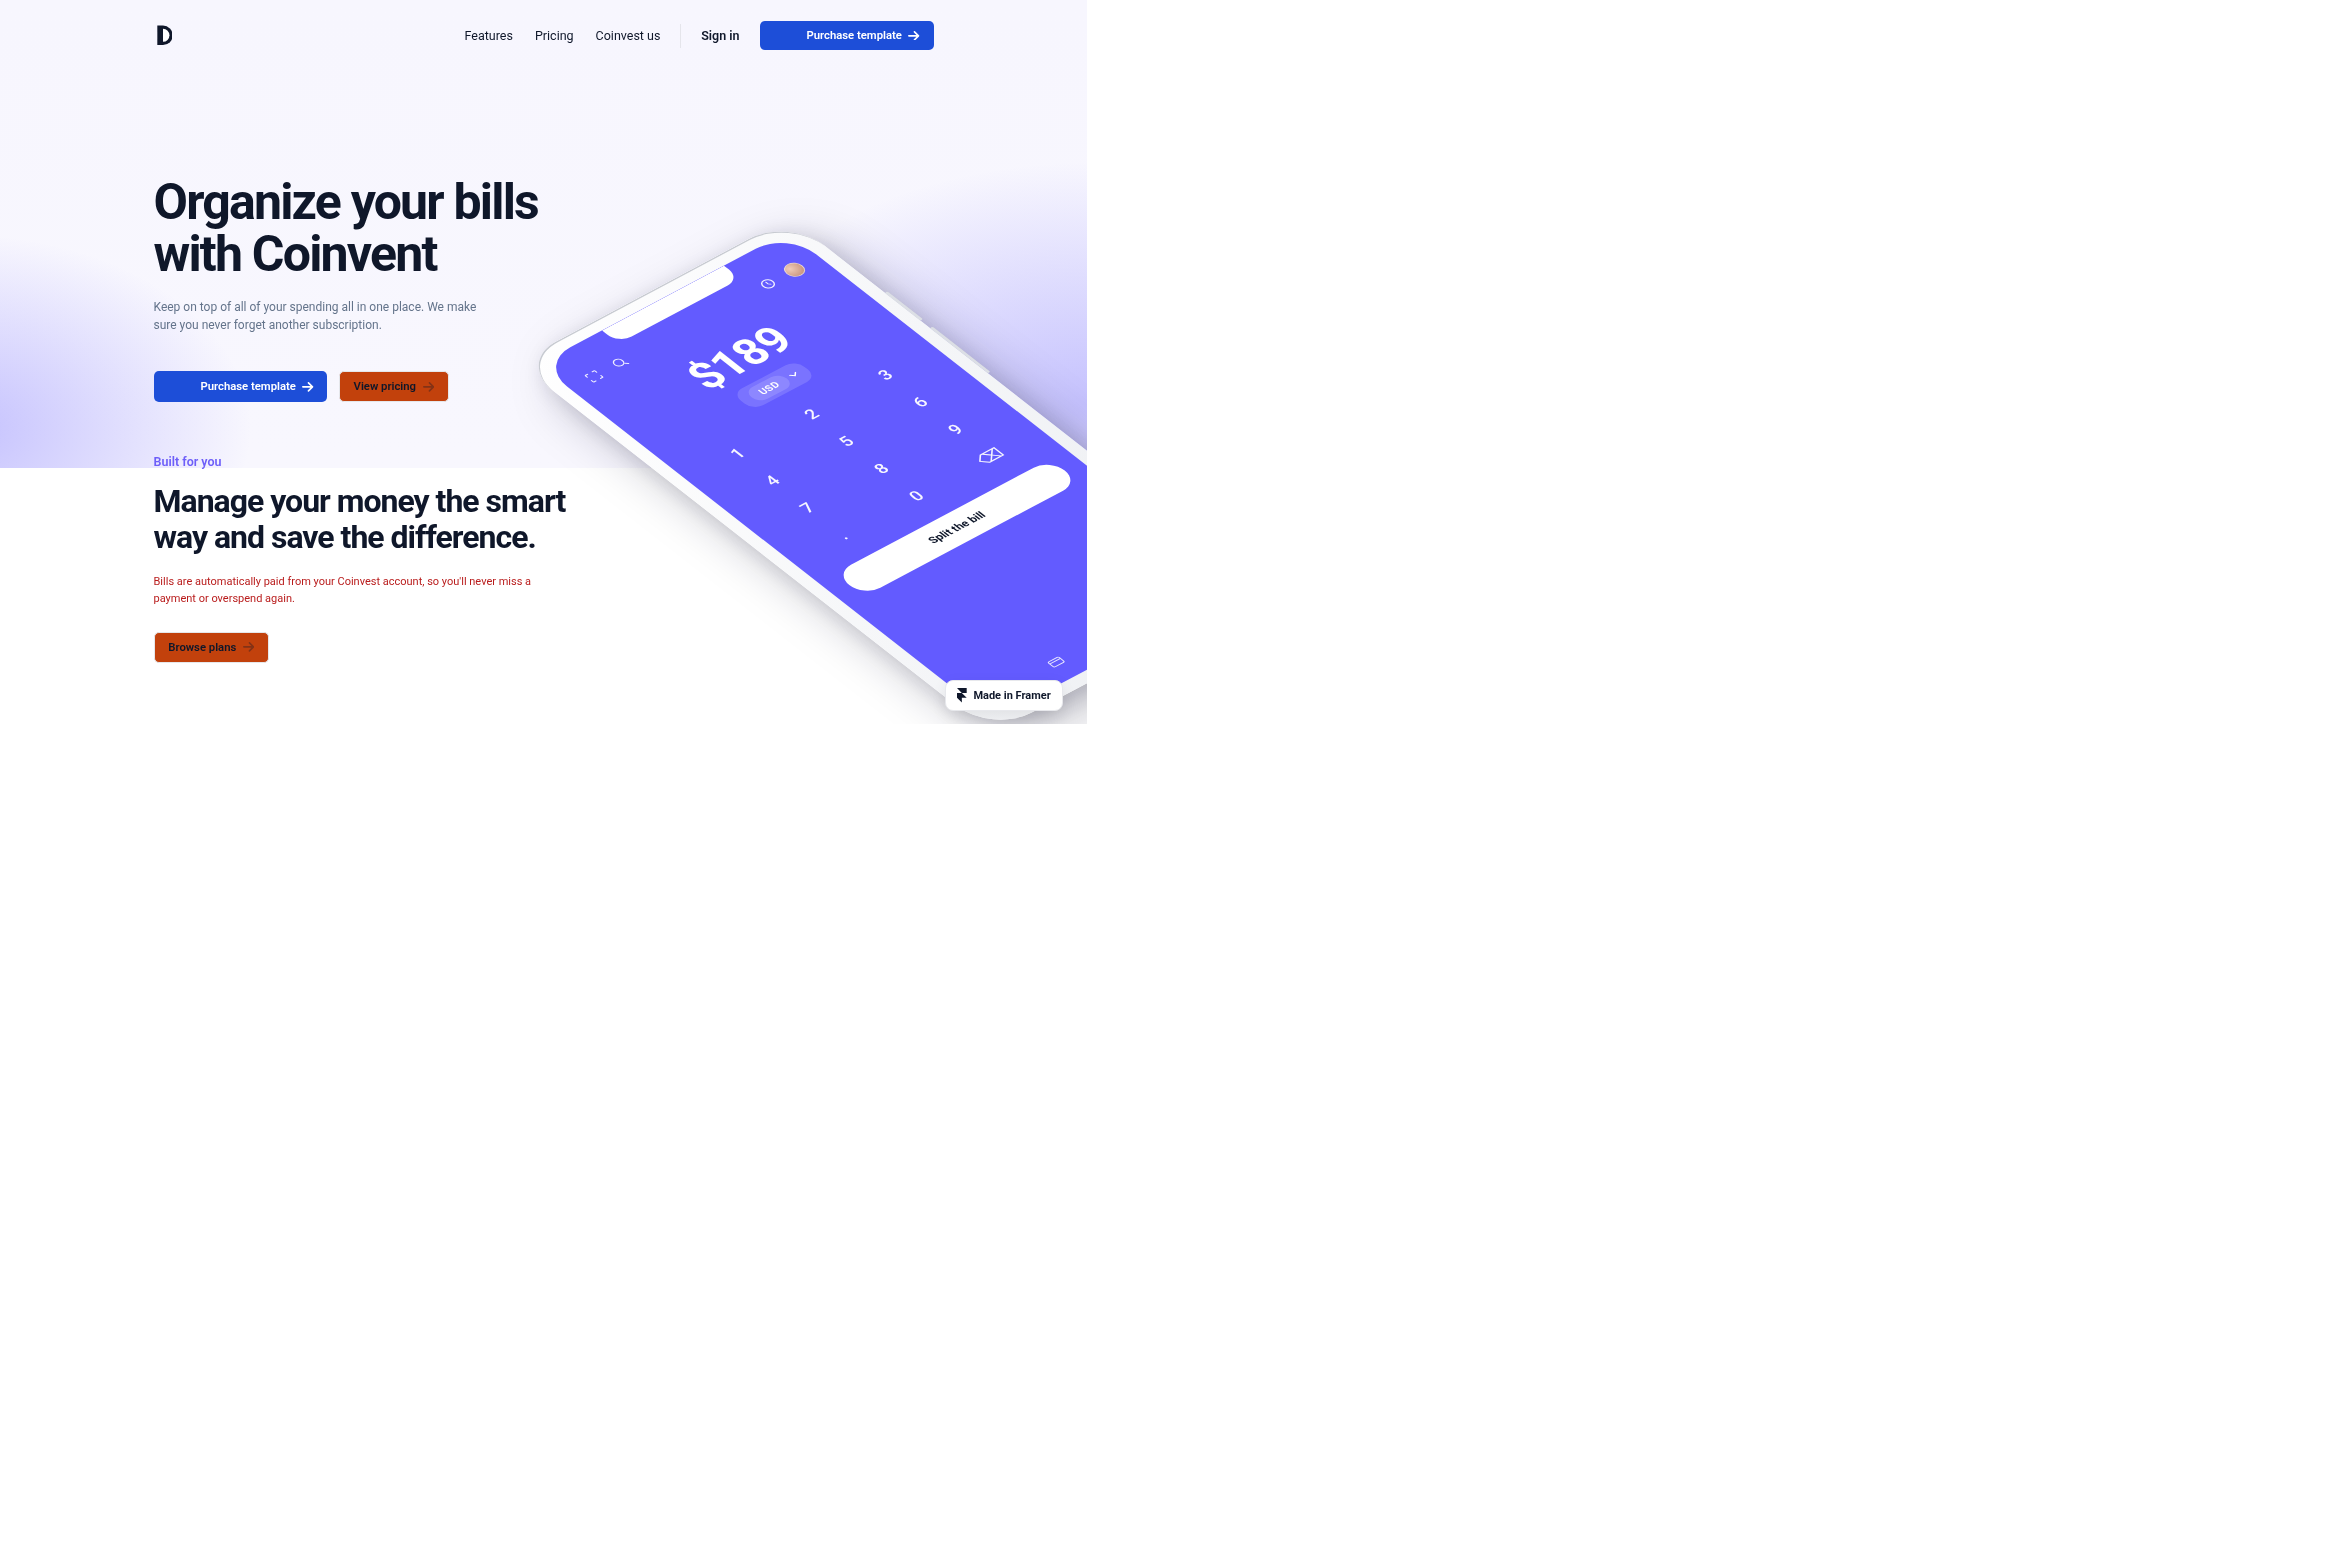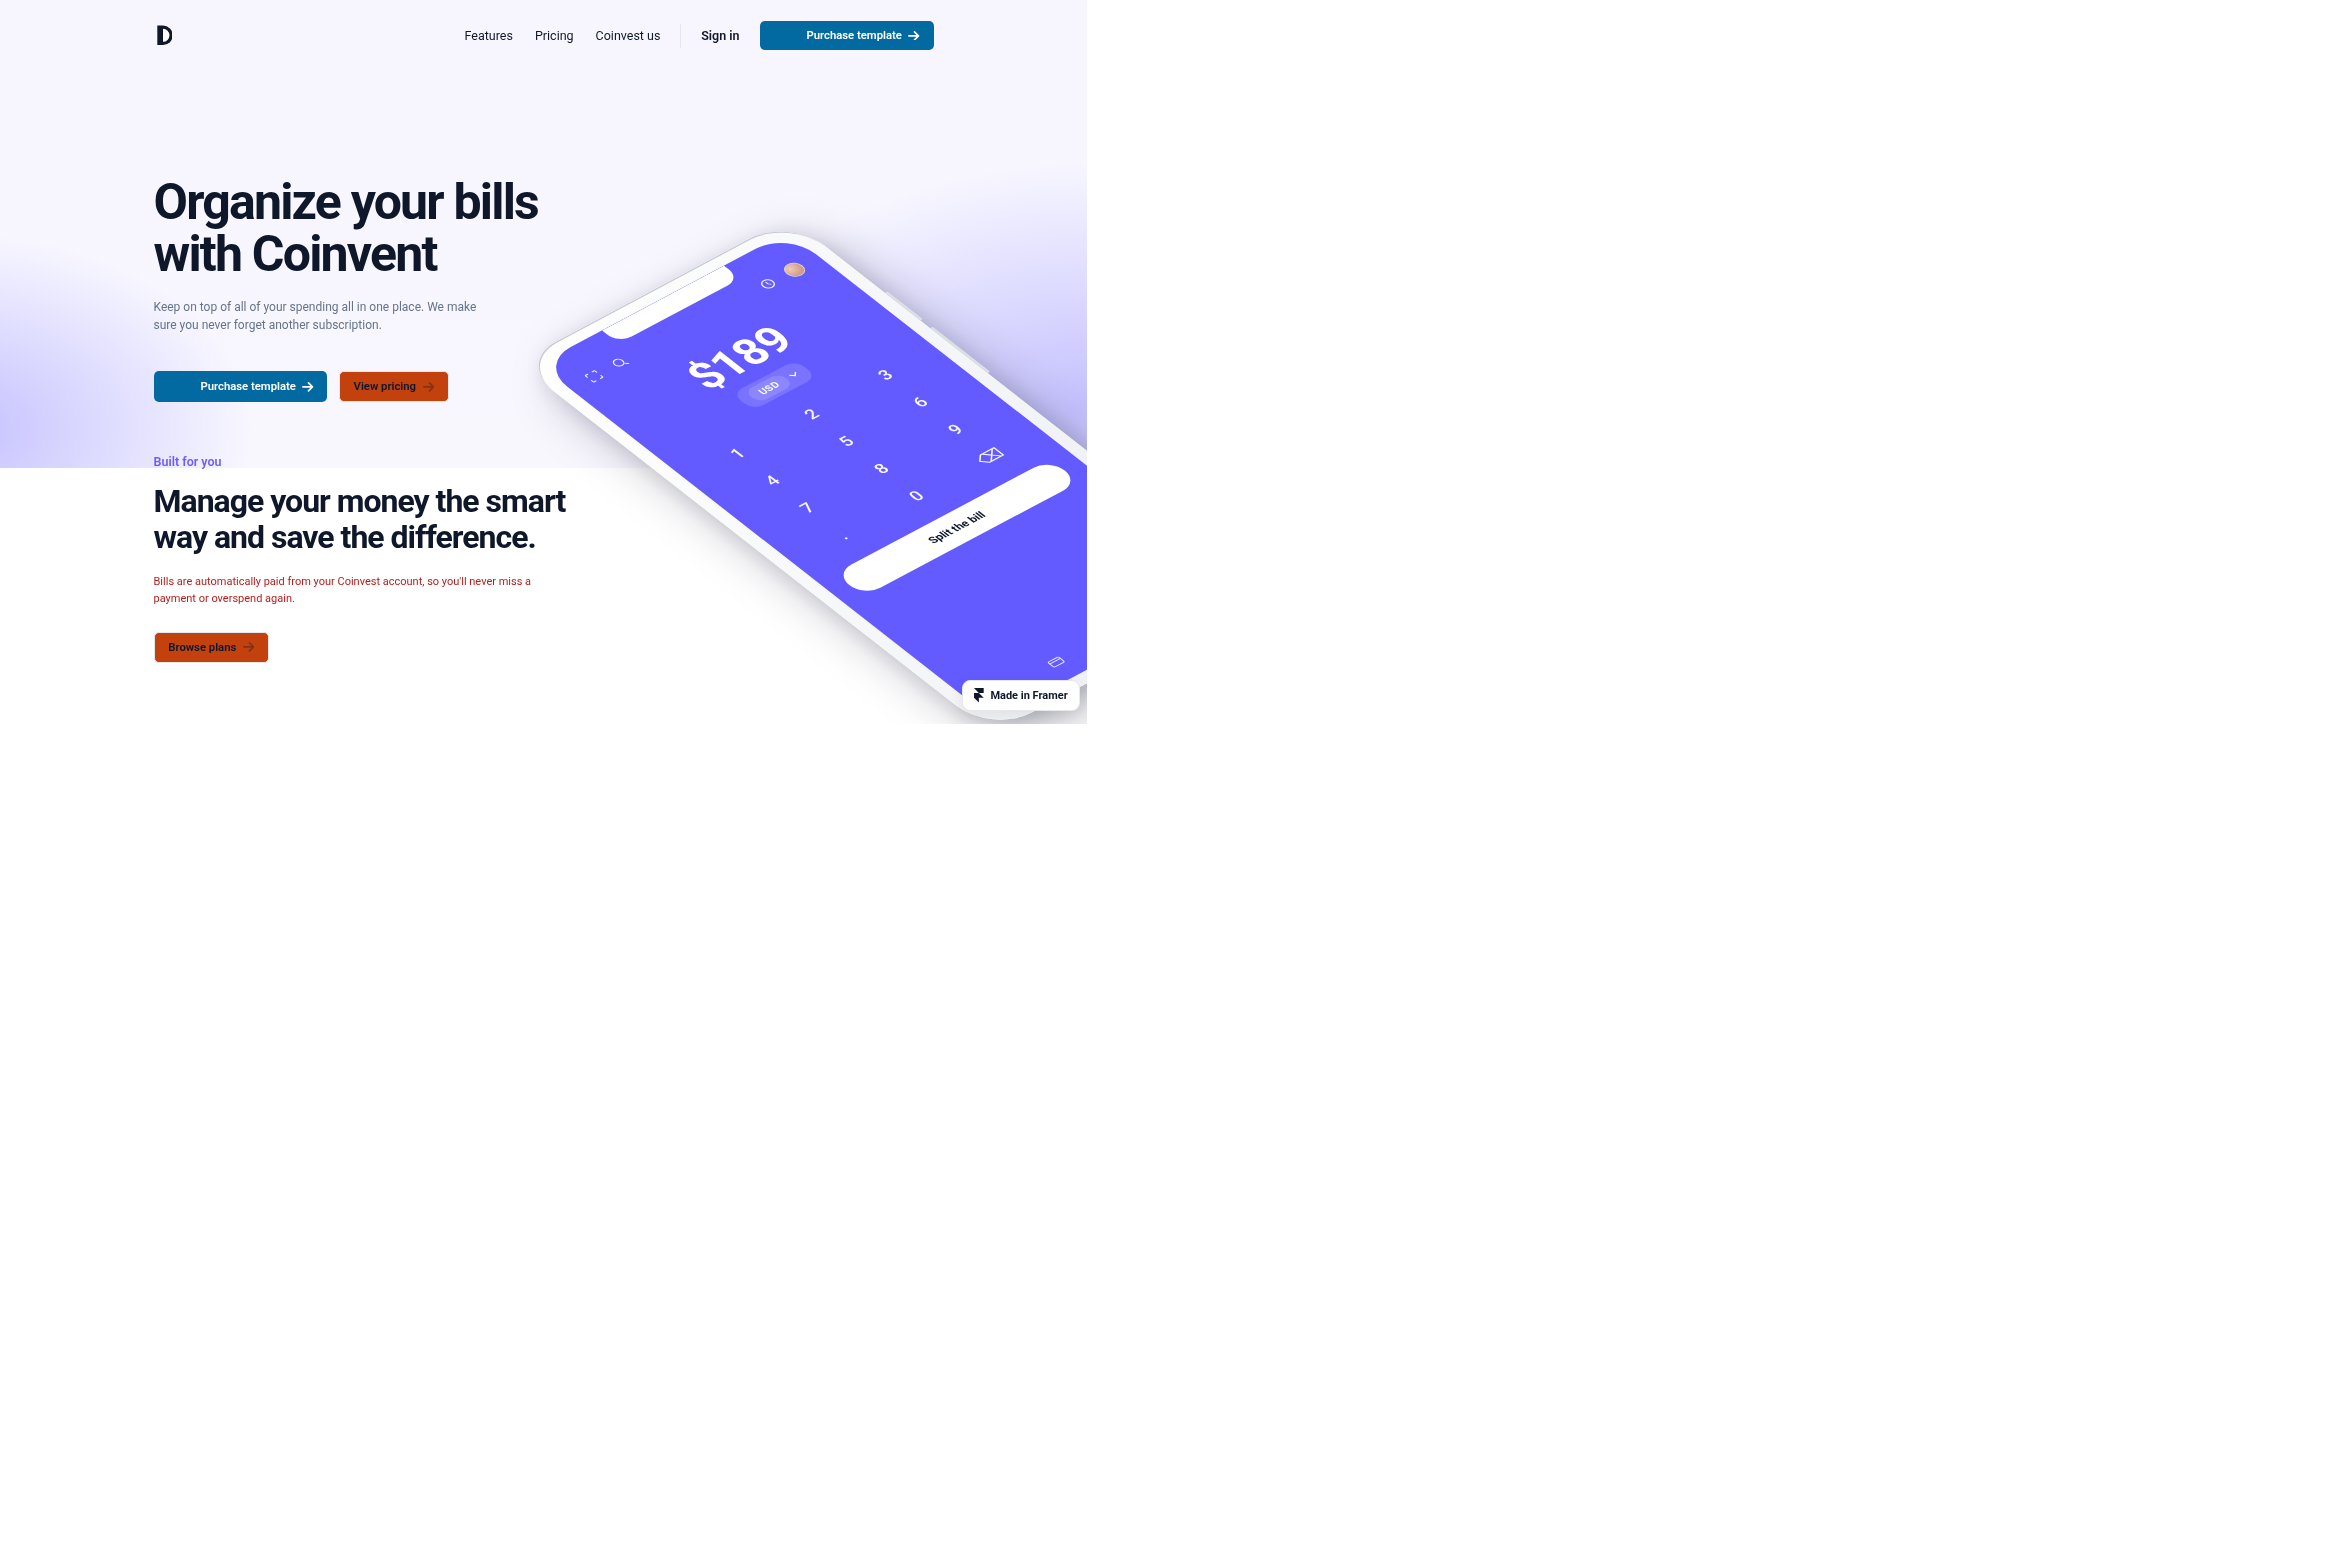--- a/index.html
+++ b/index.html
@@ -62,21 +62,21 @@
   align-items: center;
   gap: 6.5px;
   padding: 8px 13.8px;
   border-radius: 4.9px;
   font-size: 11.3px;
   font-weight: 600;
   text-decoration: none;
   cursor: pointer;
   border: none;
 }
-.btn-dark { background: #0369a1; color: #fff; padding-left: 47px; }
+.btn-dark { background: #1d4ed8; color: #fff; padding-left: 47px; }
 .btn-outline { background: #c2410c; color: #0F172A; border: 0.8px solid #E5E7EB; }
 .btn .arrow { display: inline-flex; }
 .btn .arrow-muted svg { opacity: 0.35; }
 
 
 .hero { padding-top: 126px; }
 .hero-title {
   font-size: 50px;
   font-weight: 700;
   line-height: 1.04;
@@ -210,21 +210,21 @@
   font-size: 11px;
   line-height: 1.55;
   color: #b91c1c;
   max-width: 421px;
 }
 .s2-cta { margin-top: 24px; }
 
 
 .framer-badge {
   position: absolute;
-  right: 7px;
+  right: 24px;
   bottom: 13px;
   background: #fff;
   border: 0.8px solid #E7E8EC;
   border-radius: 8px;
   box-shadow: 0 4.9px 14.6px rgba(0,0,0,0.08);
   padding: 7.3px 11.3px;
   display: flex;
   align-items: center;
   gap: 6.5px;
   font-size: 11px;

